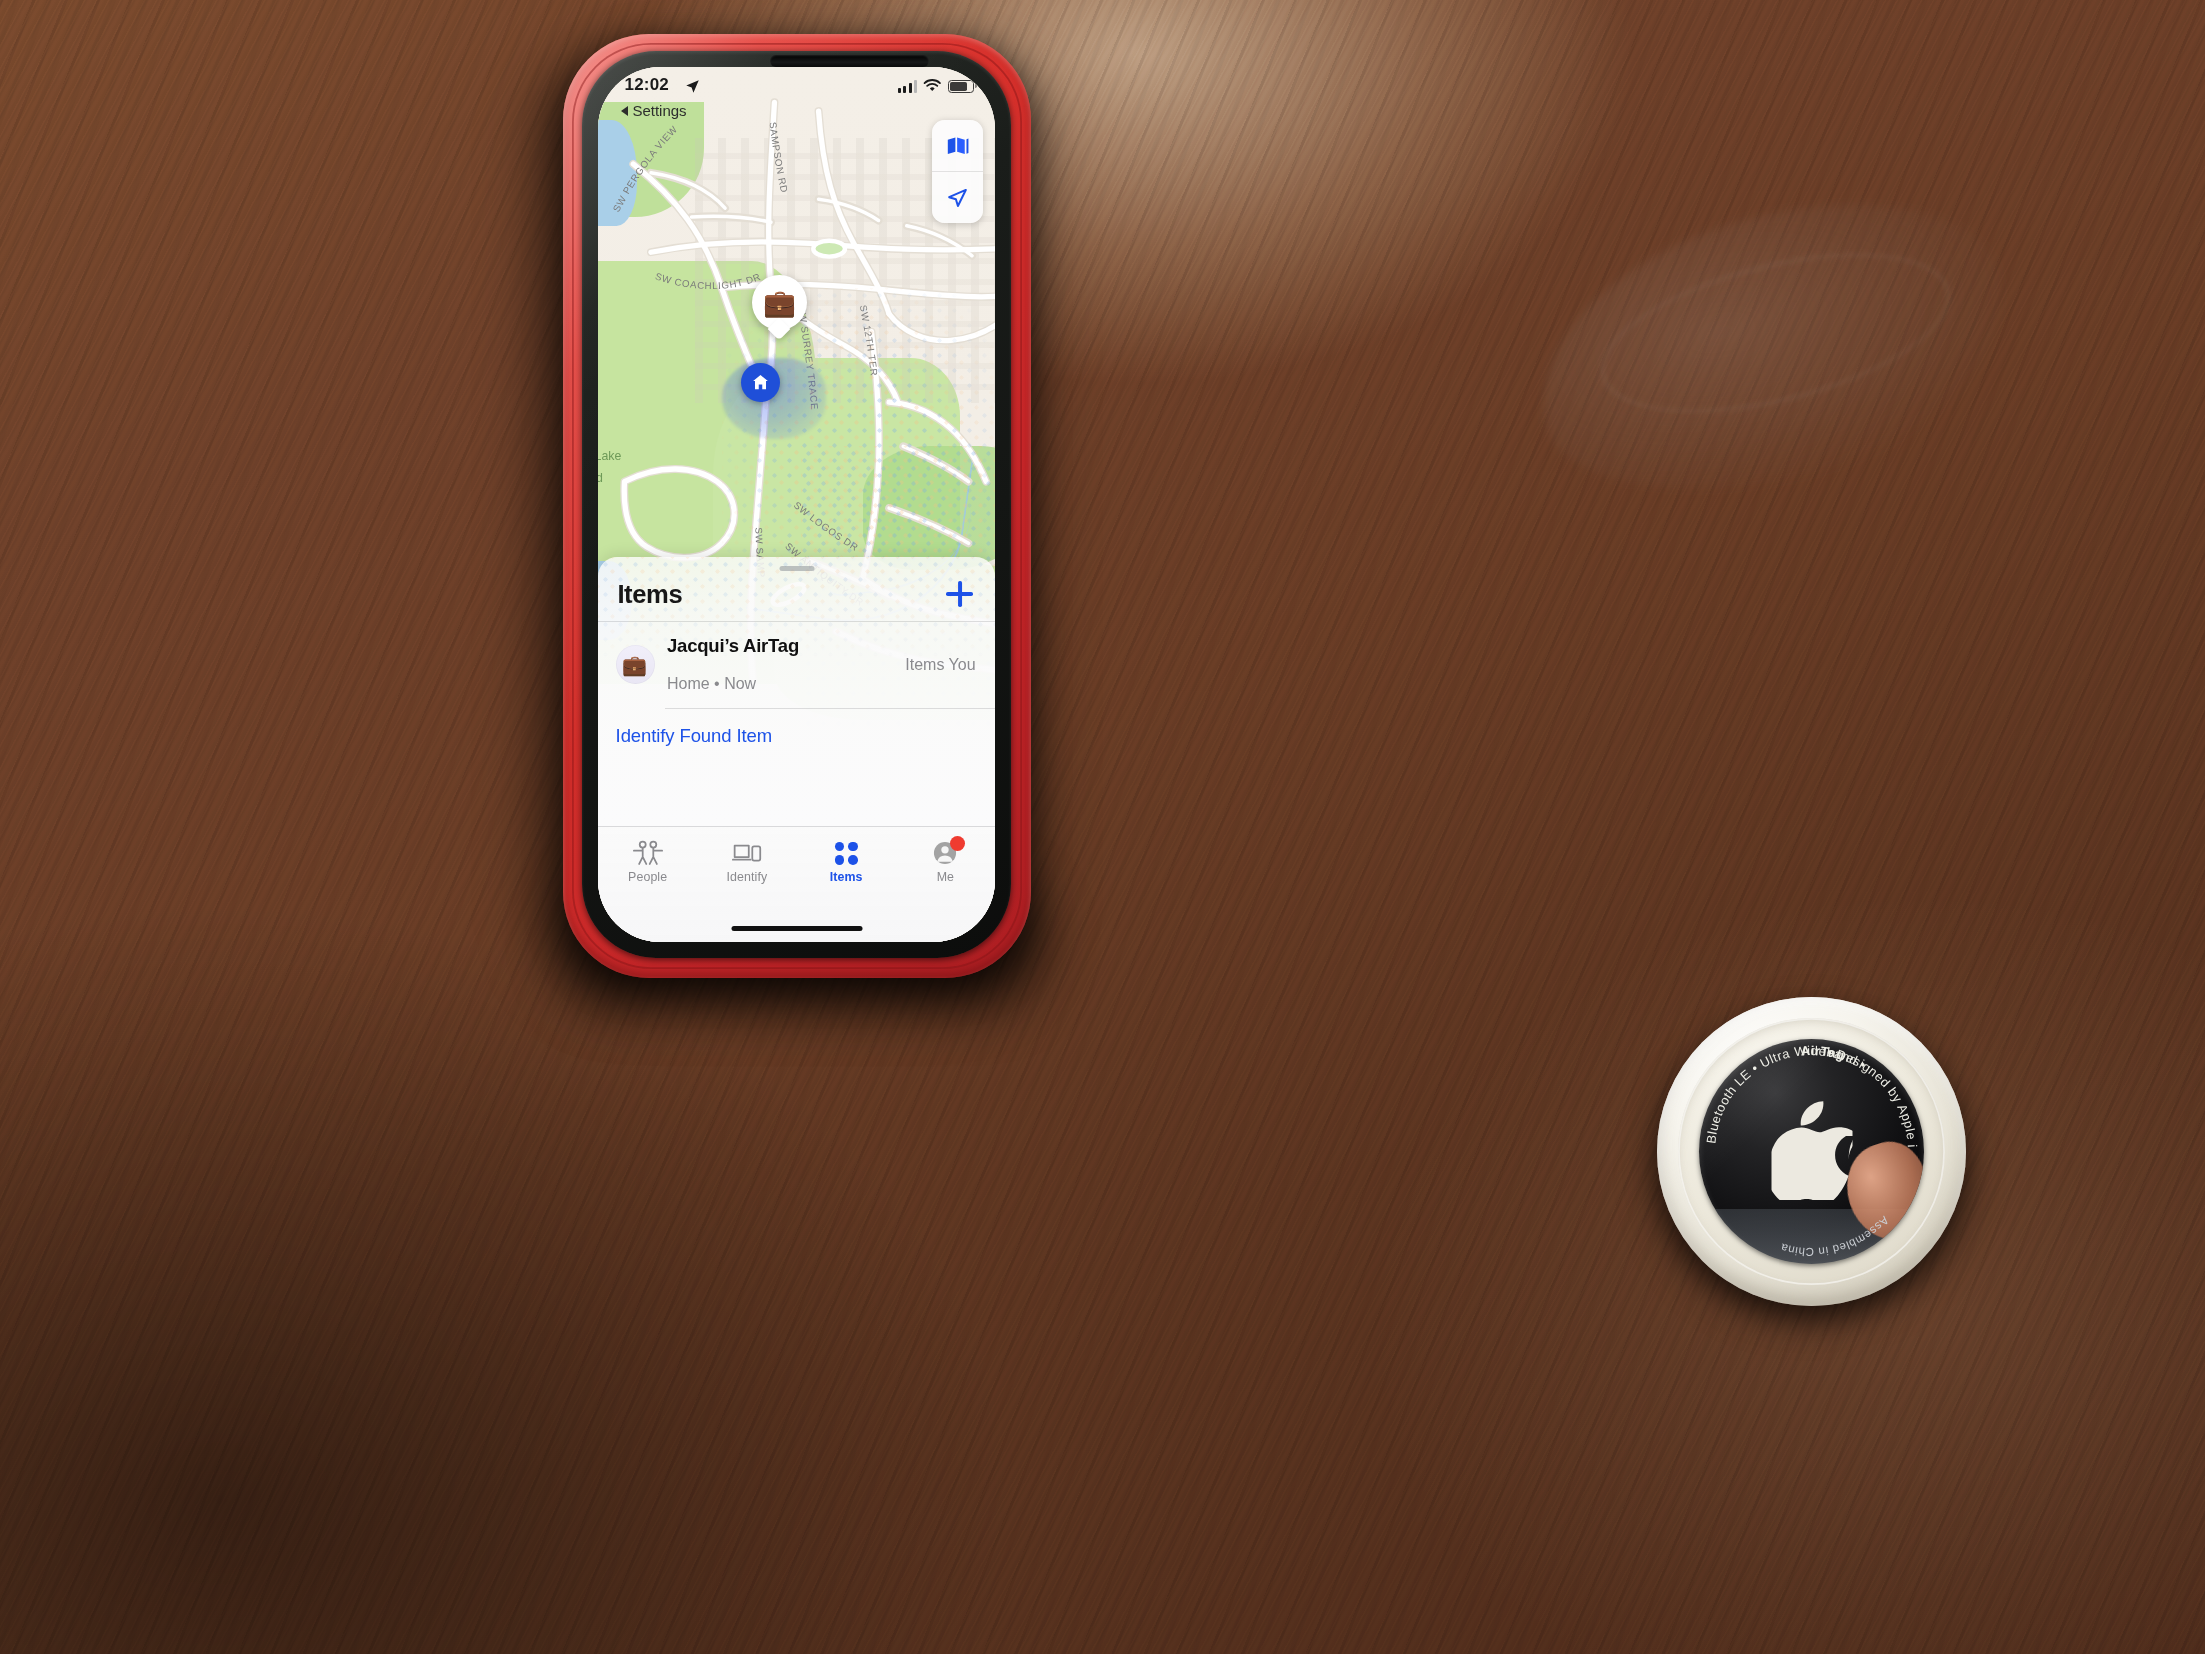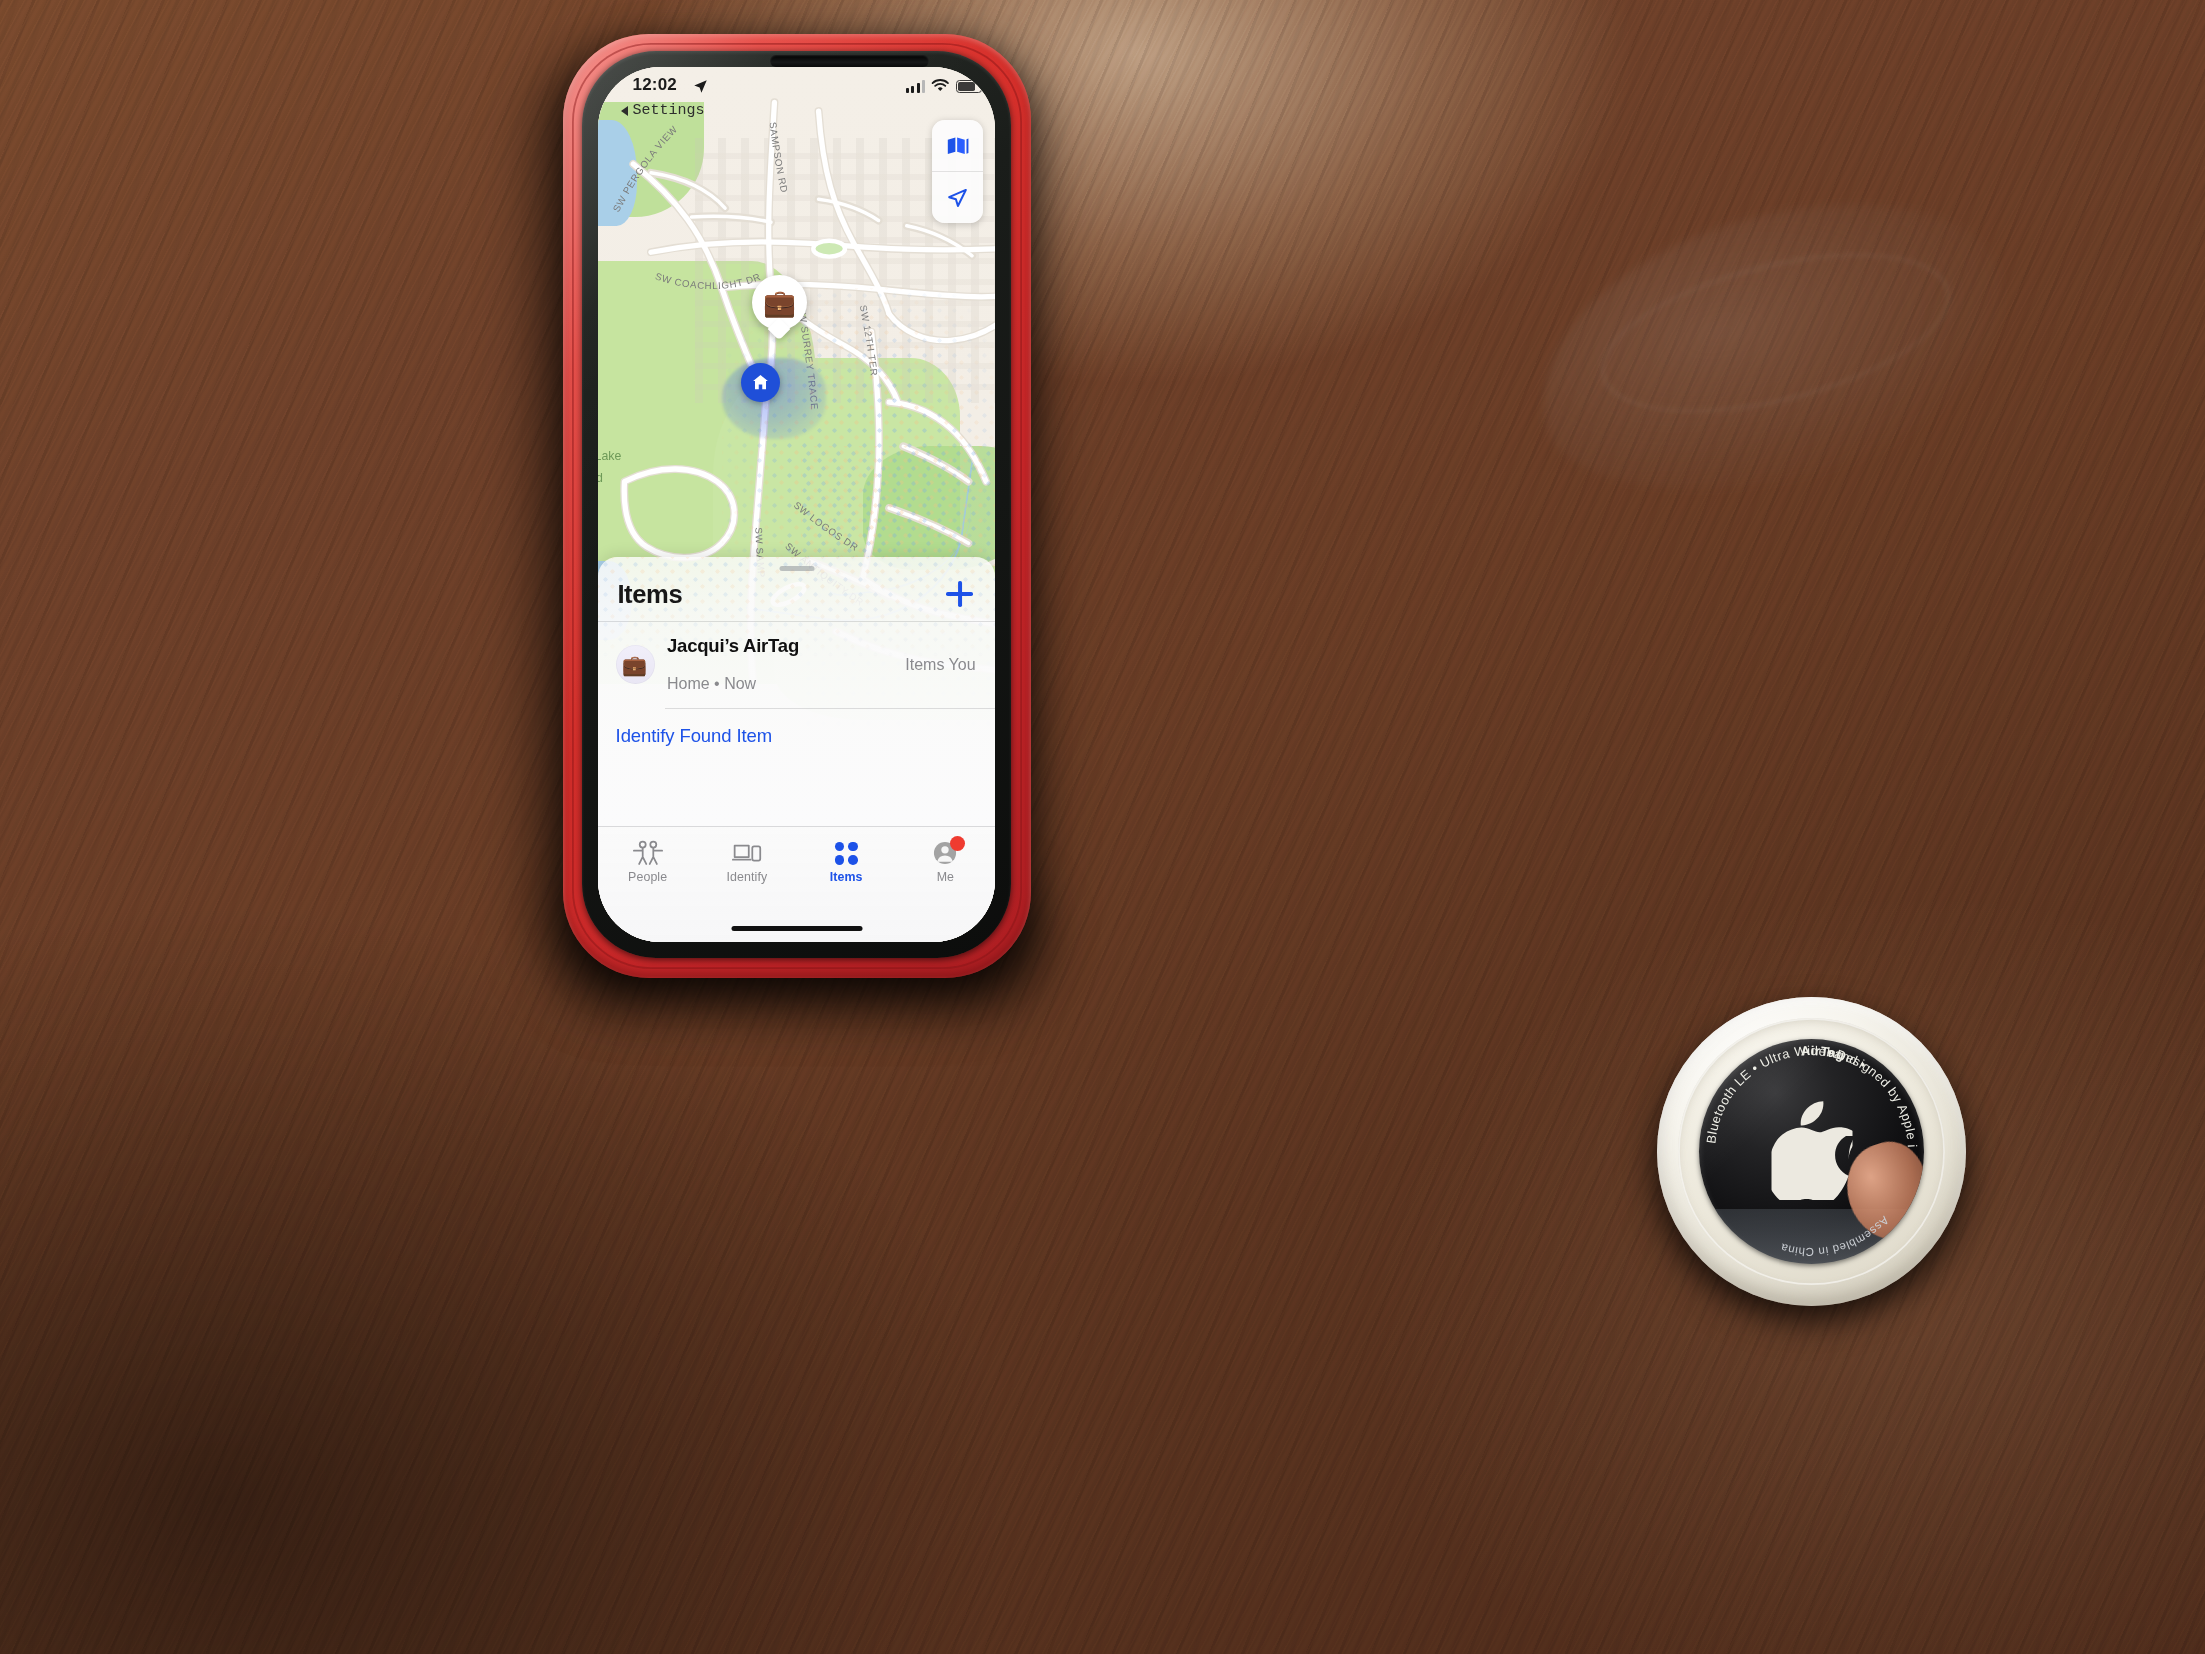--- a/index.html
+++ b/index.html
@@ -107,36 +107,36 @@
     background-size:23px 21px;}
 
   svg.roads{position:absolute;inset:0;width:397px;height:875px;}
   .rd{fill:none;stroke:#ffffff;stroke-width:6;stroke-linecap:round;stroke-linejoin:round;}
   .rd-o{fill:none;stroke:#e4ded4;stroke-width:9;stroke-linecap:round;stroke-linejoin:round;}
   .rd-s{fill:none;stroke:#ffffff;stroke-width:4;stroke-linecap:round;}
   .lbl{font-family:"Liberation Sans",sans-serif;font-size:11px;fill:#7b7b7b;letter-spacing:.8px;font-weight:500;}
   .lbl-park{font-family:"Liberation Sans",sans-serif;font-size:14px;fill:#6e9a58;font-weight:500;}
 
   
-  .statusbar{position:absolute;left:8px;top:0;width:397px;height:41px;z-index:6;}
+  .statusbar{position:absolute;left:0;top:0;width:397px;height:41px;z-index:6;}
   .sb-time{position:absolute;left:26.5px;top:8px;font-size:17px;font-weight:600;color:#1b1b1b;letter-spacing:0.2px;}
   .sb-loc{position:absolute;left:87px;top:12.4px;}
   .sb-right{position:absolute;right:21px;top:11.5px;display:flex;align-items:center;gap:6.2px;}
   .bars{display:flex;align-items:flex-end;gap:2.2px;height:12.4px;}
   .bars i{display:block;width:3.2px;background:#1b1b1b;border-radius:0.9px;}
   .bars i:nth-child(1){height:4.4px;}
   .bars i:nth-child(2){height:7px;}
   .bars i:nth-child(3){height:9.7px;}
   .bars i:nth-child(4){height:12.4px;background:#b7b7b7;}
   .batt{width:24px;height:11.5px;border:1.5px solid #1b1b1b;border-radius:3.5px;position:relative;opacity:.85;}
   .batt::after{content:"";position:absolute;right:-3.9px;top:3.2px;width:1.9px;height:4.4px;background:#1b1b1b;border-radius:0 1.8px 1.8px 0;opacity:.6;}
   .batt i{position:absolute;left:1.4px;top:1.4px;bottom:1.4px;width:17px;background:#1b1b1b;border-radius:1.8px;}
 
   .backlink{position:absolute;left:23px;top:35px;z-index:6;display:flex;align-items:center;gap:4.4px;
-    font-size:15px;color:#2d2d2d;font-family:Liberation Mono, monospace;}
+    font-size:15px;color:#2d2d2d;}
   .backlink .caret{width:0;height:0;border-top:5.3px solid transparent;border-bottom:5.3px solid transparent;
     border-right:7px solid #2d2d2d;}
 
   
   .mapbtns{position:absolute;right:12.4px;top:53px;width:51px;border-radius:12.4px;overflow:hidden;z-index:5;
     background:rgba(252,252,252,.93);box-shadow:0 1.8px 7px rgba(0,0,0,.18);}
   .mapbtn{height:51px;display:flex;align-items:center;justify-content:center;}
   .mapbtn + .mapbtn{border-top:0.9px solid rgba(0,0,0,.10);}
 
   

